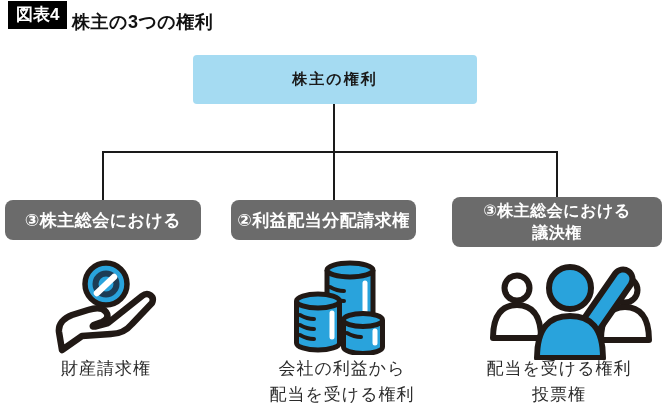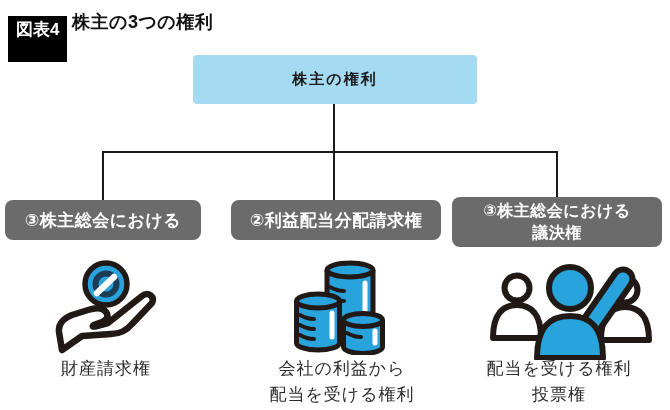--- a/index.html
+++ b/index.html
@@ -5,22 +5,22 @@
   :root{
     --root-fill:#A5DBF2; --branch-fill:#6B6B6B; --branch-text:#FFFFFF;
     --line:#1A1A1A; --icon-blue:#29A3DC; --icon-outline:#211915;
     --coin-detail:#1C3C55; --text:#2B2B2B; --badge-bg:#000000; --badge-text:#FFFFFF;
   }
   *{box-sizing:border-box; margin:0; padding:0;}
   body{background:#ffffff; font-family:"Liberation Sans","DejaVu Sans",sans-serif;}
   .stage{position:relative; width:670px; height:410px; background:#ffffff; overflow:hidden;}
 
   .fig-badge{
-    position:absolute; left:8px; top:16px; background:var(--badge-bg); color:var(--badge-text);
-    font-weight:bold; font-size:17px; line-height:1; padding:5px 8px 24px;
+    position:absolute; left:8px; top:1px; background:var(--badge-bg); color:var(--badge-text);
+    font-weight:bold; font-size:17px; line-height:1; padding:5px 8px 6px;
   }
   .fig-title{
     position:absolute; left:72px; top:10px; color:#111111;
     font-weight:bold; font-size:18px; letter-spacing:0.5px;
   }
 
   .root-box{
     position:absolute; left:193px; top:55px; width:284px; height:49px;
     background:var(--root-fill); border-radius:4px;
     display:flex; align-items:center; justify-content:center;
@@ -31,21 +31,21 @@
   .line.v{width:2px;}
   .line.h{height:2px;}
 
   .branch-box{
     position:absolute; background:var(--branch-fill); color:var(--branch-text);
     border-radius:8px; display:flex; flex-direction:column;
     align-items:center; justify-content:center;
     font-weight:bold; font-size:17px; letter-spacing:0.5px; text-align:center;
   }
   #branch1{left:5px;   top:200px; width:196px; height:40px;}
-  #branch2{left:231px; top:200px; width:210px; height:40px;}
+  #branch2{left:231px; top:200px; width:185px; height:40px;}
   #branch3{left:452px; top:197px; width:210px; height:50px; line-height:1.35; font-size:16px;}
 
   .icon-wrap{position:absolute;}
   #icon1{left:48px;  top:256px; width:114px; height:98px;}
   #icon2{left:292px; top:255px; width:106px; height:100px;}
   #icon3{left:486px; top:252px; width:170px; height:108px;}
   .icon-wrap svg{display:block; width:100%; height:100%;}
 
   .ink-stroke{stroke:var(--icon-outline); fill:none;}
   .blue-fill{fill:var(--icon-blue);}

